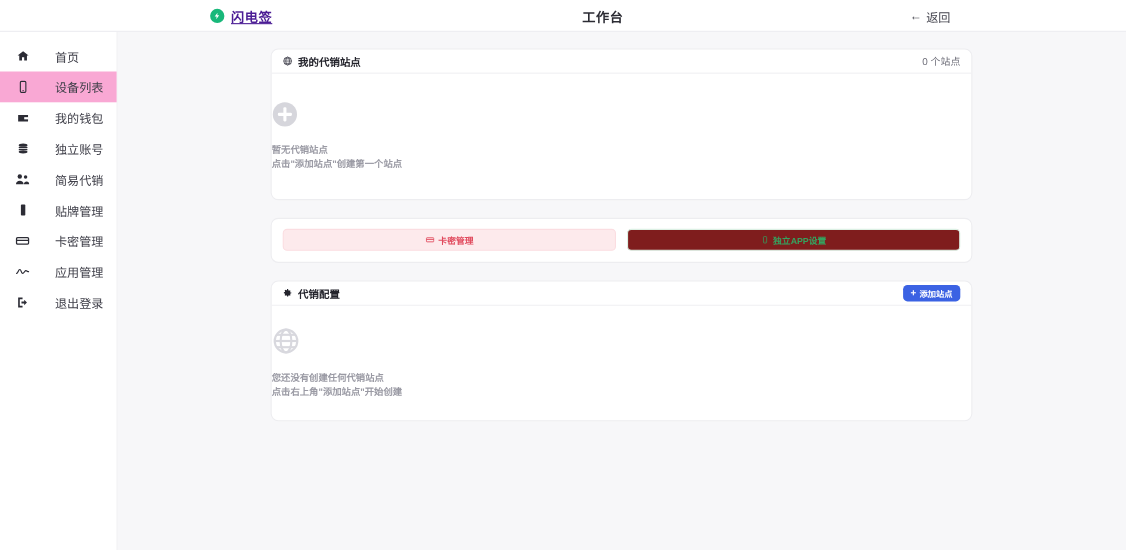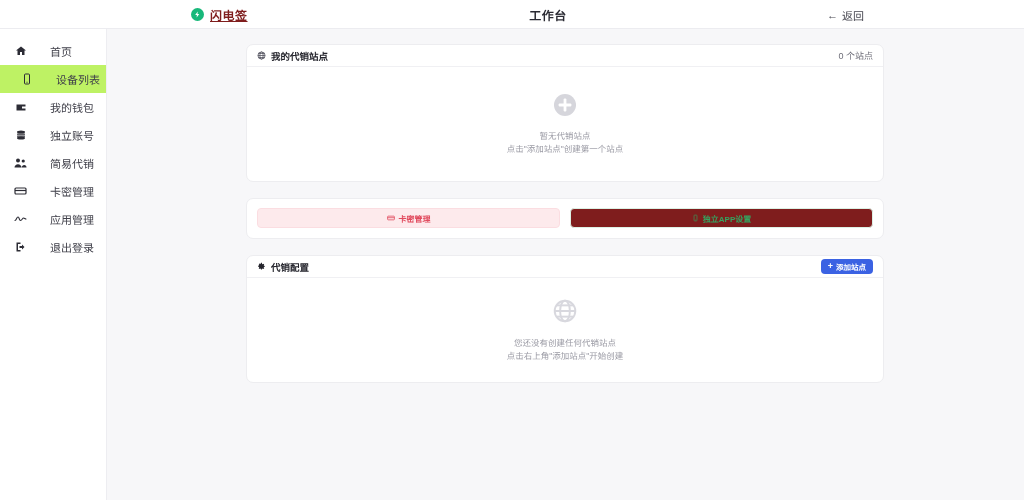--- a/index.html
+++ b/index.html
@@ -23,21 +23,21 @@
     position: absolute; left: 191px; top: 0; height: 29px;
     display: flex; align-items: center; gap: 6px;
   }
   .brand-mark {
     width: 13px; height: 13px; border-radius: 50%;
     background: #18b87a;
     display: flex; align-items: center; justify-content: center;
     color: #ffffff; font-size: 9px; line-height: 1;
   }
   .brand-name {
-    font-size: 12px; font-weight: 700; color: #7f1d1d; letter-spacing: .5px; text-decoration: underline;
+    font-size: 12px; font-weight: 700; color: #4c1d95; letter-spacing: .5px; text-decoration: underline;
   }
   .topbar-title {
     position: absolute; left: 0; top: 0; width: 1024px; height: 29px;
     display: flex; align-items: center; justify-content: center;
     font-size: 12px; font-weight: 700; color: #2b2b33; letter-spacing: .5px; margin-left: 36px;
   }
   .topbar-back {
     position: absolute; right: 160px; top: 0; height: 29px;
     display: flex; align-items: center; gap: 4px;
     font-size: 11px; color: #45454f;
@@ -48,21 +48,21 @@
   .sidebar {
     position: absolute; left: 0; top: 29px; width: 107px; height: 471px;
     background: #ffffff; border-right: 1px solid #ededf1;
     padding-top: 8px;
   }
   .side-item {
     height: 28px; display: flex; align-items: center; gap: 23px;
     padding-left: 14px; cursor: default;
     font-size: 11px; color: #40404a;
   }
-  .side-item.active { background: #bef264; justify-content: center; }
+  .side-item.active { background: #f9a8d4; }
   .side-ico {
     width: 13px; height: 13px; flex: 0 0 13px;
     display: flex; align-items: center; justify-content: center;
     color: #2c2c35;
   }
   .side-ico svg { display: block; }
   .side-label { white-space: nowrap; }
 
   
   .main {
@@ -84,21 +84,21 @@
     justify-content: space-between;
   }
   .card-head-left { display: flex; align-items: center; gap: 5px; }
   .card-title { font-size: 9.5px; font-weight: 700; color: #24242c; }
   .card-head-right { font-size: 9px; color: #6d6d78; }
   .head-ico { width: 9px; height: 9px; display: flex; align-items: center; justify-content: center; color: #4a4a55; }
   .head-ico svg { display: block; }
 
   
   .empty {
-    display: flex; flex-direction: column; align-items: center; justify-content: center;
+    display: flex; flex-direction: column; justify-content: center; font-weight: bold;
   }
   .empty-sites { height: 114px; }
   .empty-config { height: 104px; }
   .empty-ico { margin-bottom: 9px; opacity: .85; }
   .empty-l1 { font-size: 8.5px; color: #9a9aa4; line-height: 13px; }
   .empty-l2 { font-size: 8.5px; color: #9a9aa4; line-height: 13px; }
 
   
   .link-body { display: flex; gap: 10px; padding: 9px 10px 10px; }
   .pill {
@@ -192,20 +192,28 @@
         <svg width="13" height="12" viewBox="0 0 26 24" fill="#2c2c35">
             <circle cx="8" cy="7" r="4"></circle>
             <circle cx="18.5" cy="8" r="3.2"></circle>
             <path d="M1 21c0-4 3.2-6.5 7-6.5S15 17 15 21H1z"></path>
             <path d="M15.5 21c0-3 2.2-5 5-5s4.5 2 4.5 5h-9.5z"></path>
           </svg>
       </span>
       <span class="side-label">简易代销</span>
     </div>
 
+    <div class="side-item">
+      <span class="side-ico">
+        <svg width="12" height="12" viewBox="0 0 24 24" fill="#2c2c35">
+            <rect x="8" y="2" width="8" height="20" rx="1.5"></rect>
+          </svg>
+      </span>
+      <span class="side-label">贴牌管理</span>
+    </div>
 
     <div class="side-item">
       <span class="side-ico">
         <svg width="13" height="12" viewBox="0 0 26 24" fill="none" stroke="#2c2c35" stroke-width="2.4">
             <rect x="2" y="6" width="22" height="12" rx="2"></rect>
             <line x1="2" y1="11" x2="24" y2="11"></line>
           </svg>
       </span>
       <span class="side-label">卡密管理</span>
     </div>

